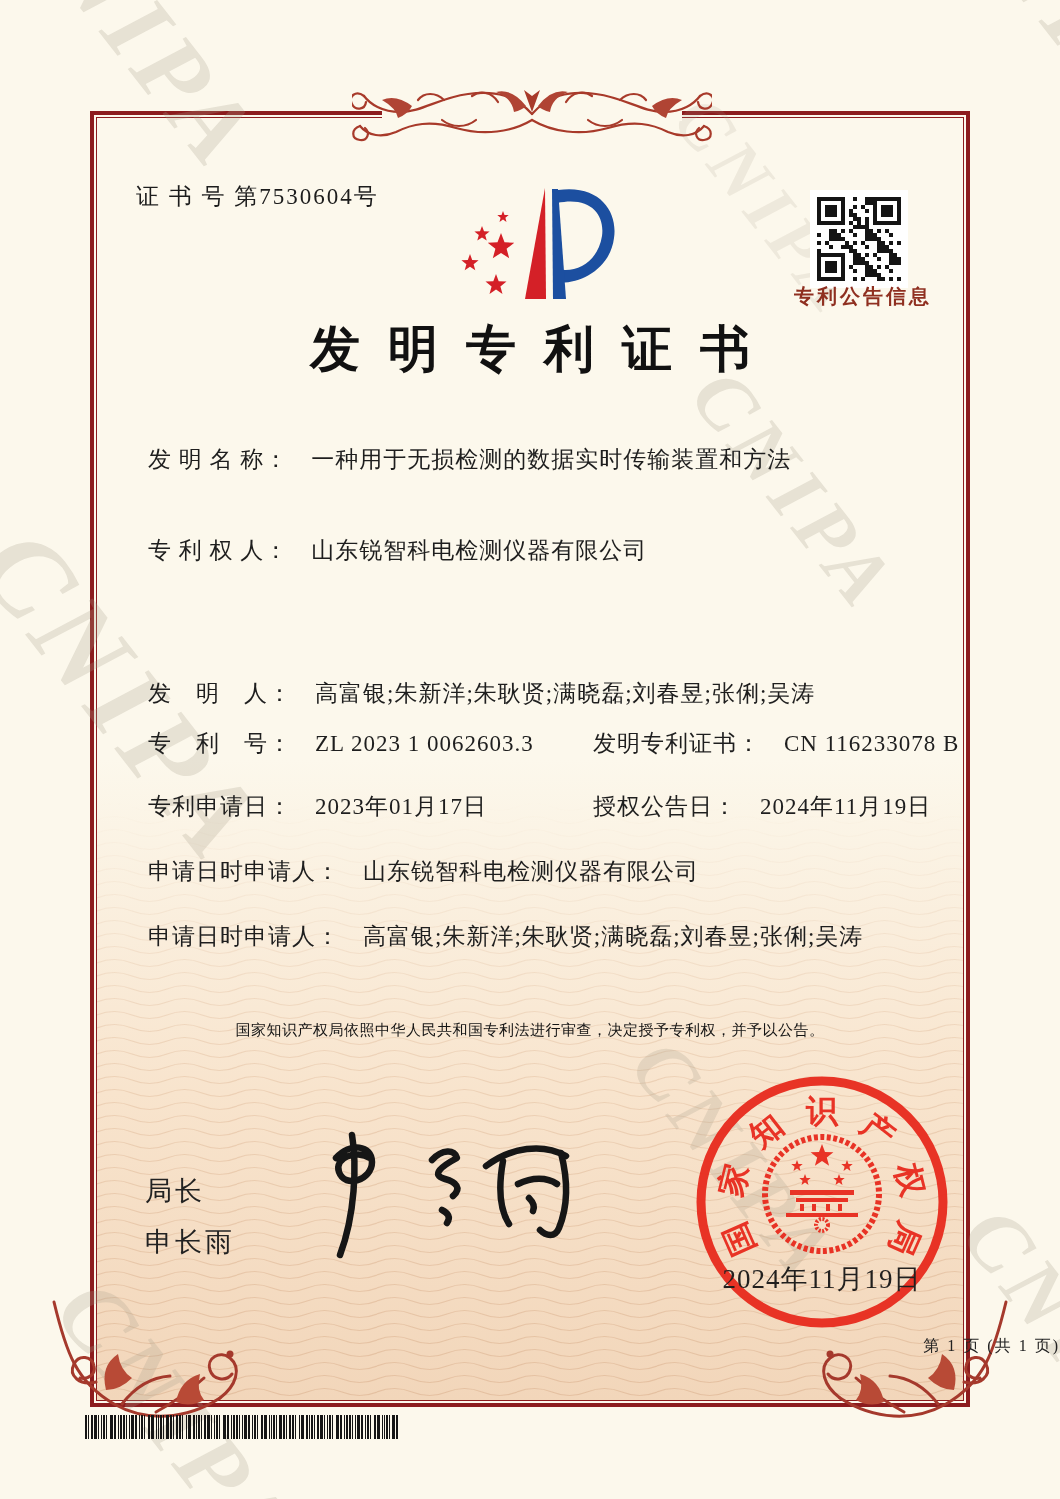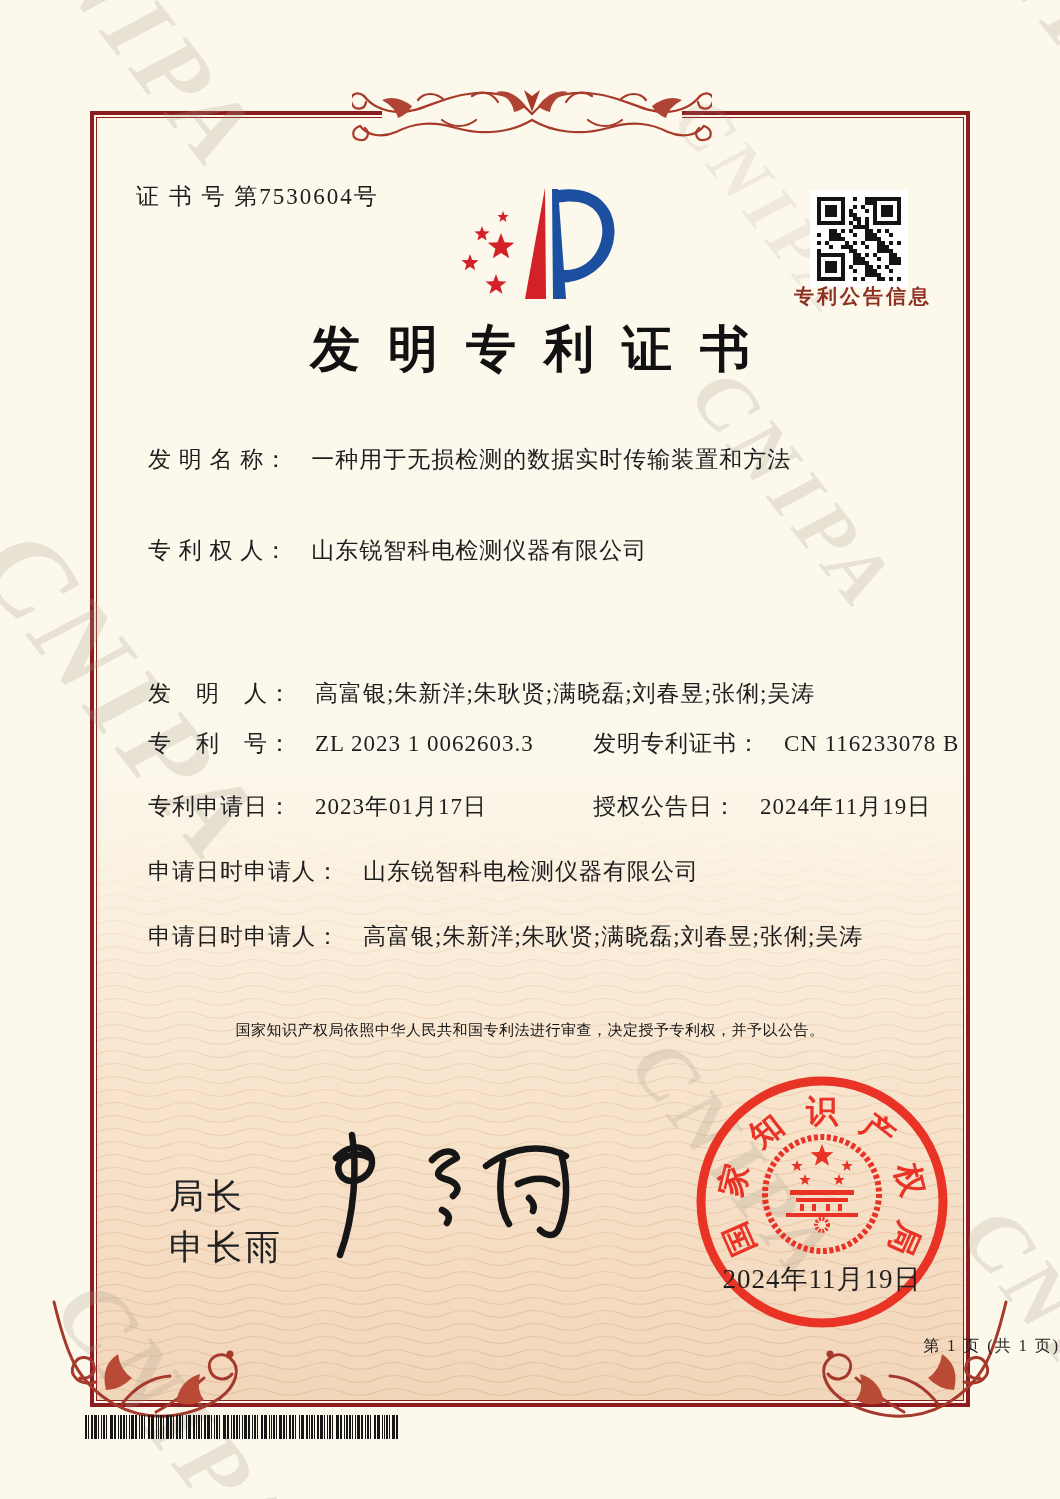--- a/index.html
+++ b/index.html
@@ -56,22 +56,22 @@
   .row{position:absolute; left:148px; font-size:23px; letter-spacing:1px;
        white-space:nowrap; z-index:3; color:#1e1e1e;}
   .row.right-col{left:593px;}
   .fvalue{margin-left:23px;}
   
   .body-line{
     position:absolute; left:0; width:100%; text-align:center;
     font-size:15px; letter-spacing:0.5px; color:#141414; z-index:3; white-space:nowrap;
   }
   
-  .director{position:absolute; left:145px; font-size:35px; letter-spacing:3px;
-            font-family:"Liberation Sans", sans-serif; color:#222; z-index:3;margin-left:24px;}
+  .director{position:absolute; left:145px; font-size:27px; letter-spacing:3px;
+            font-family:"Liberation Sans", sans-serif; color:#222; z-index:3;}
   .sig{position:absolute; left:290px; top:1130px; z-index:3;}
   .seal{position:absolute; left:690px; top:1070px; z-index:4;}
   
   .footer{position:absolute; left:0; top:1336px; width:100%; text-align:right;
           font-size:16px; letter-spacing:2px; z-index:3; color:#222;}
   .barcode{position:absolute; left:85px; top:1414px; z-index:3;}
 </style>
 </head>
 <body>
 

